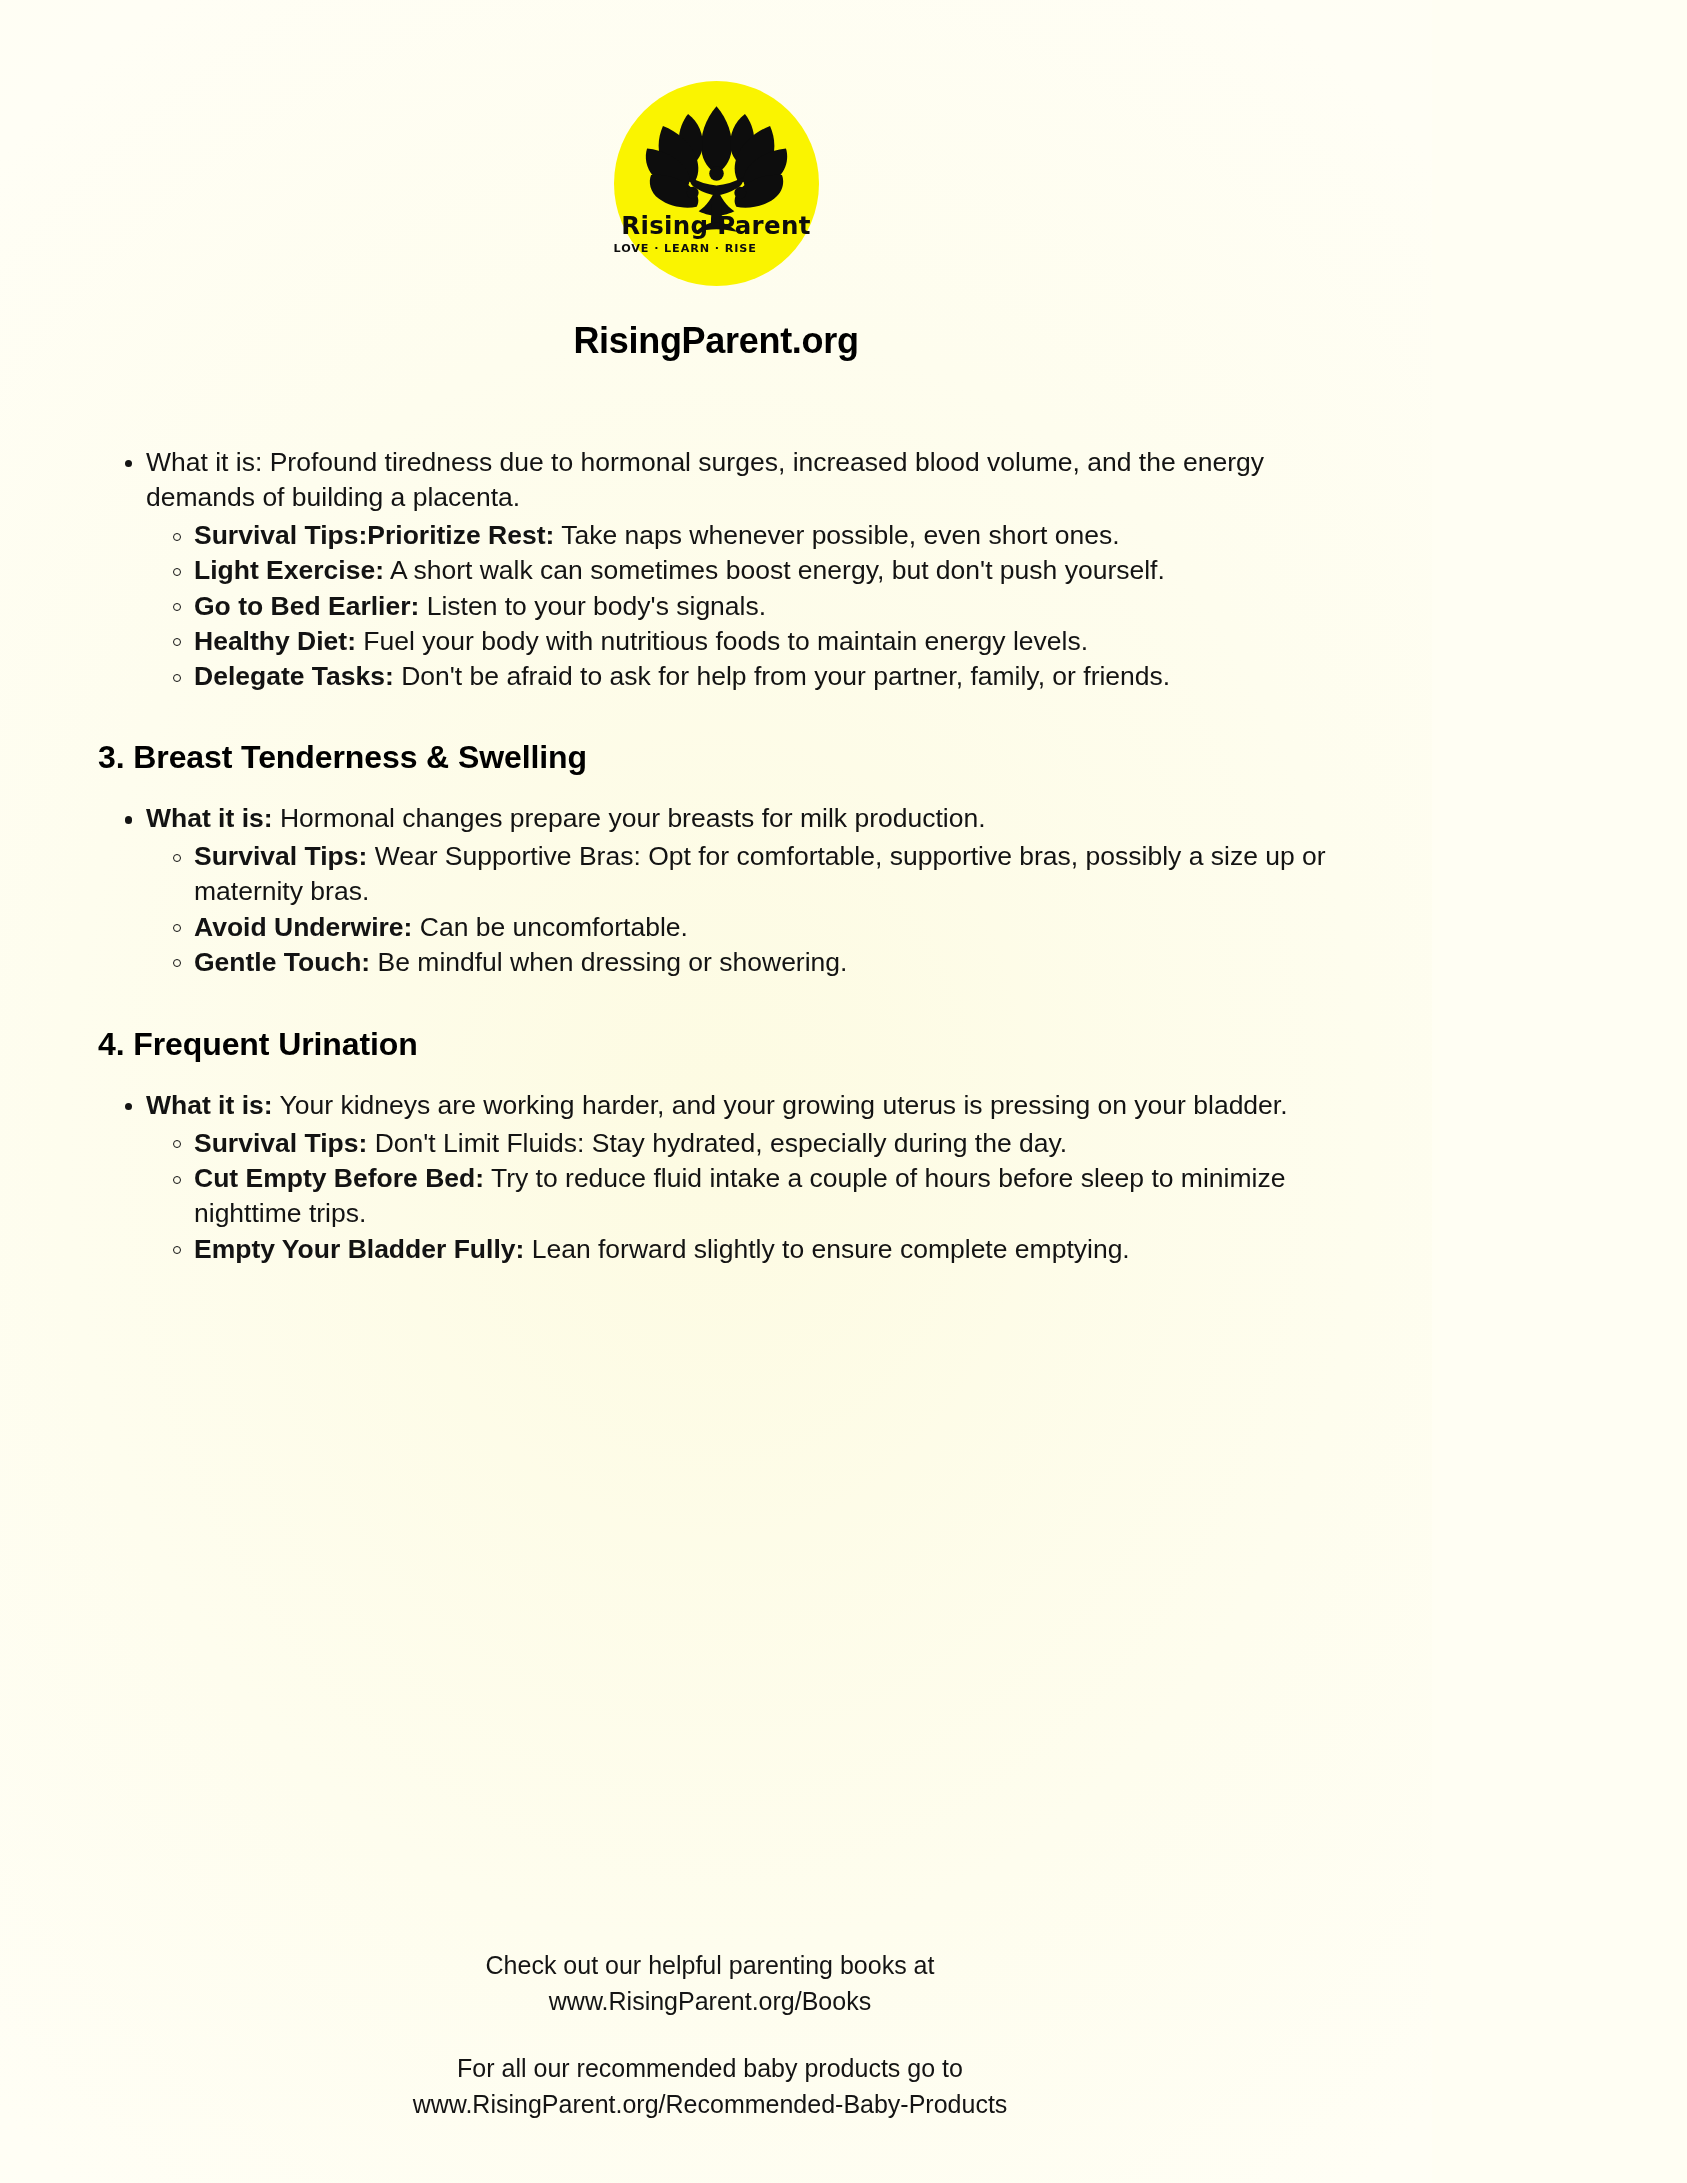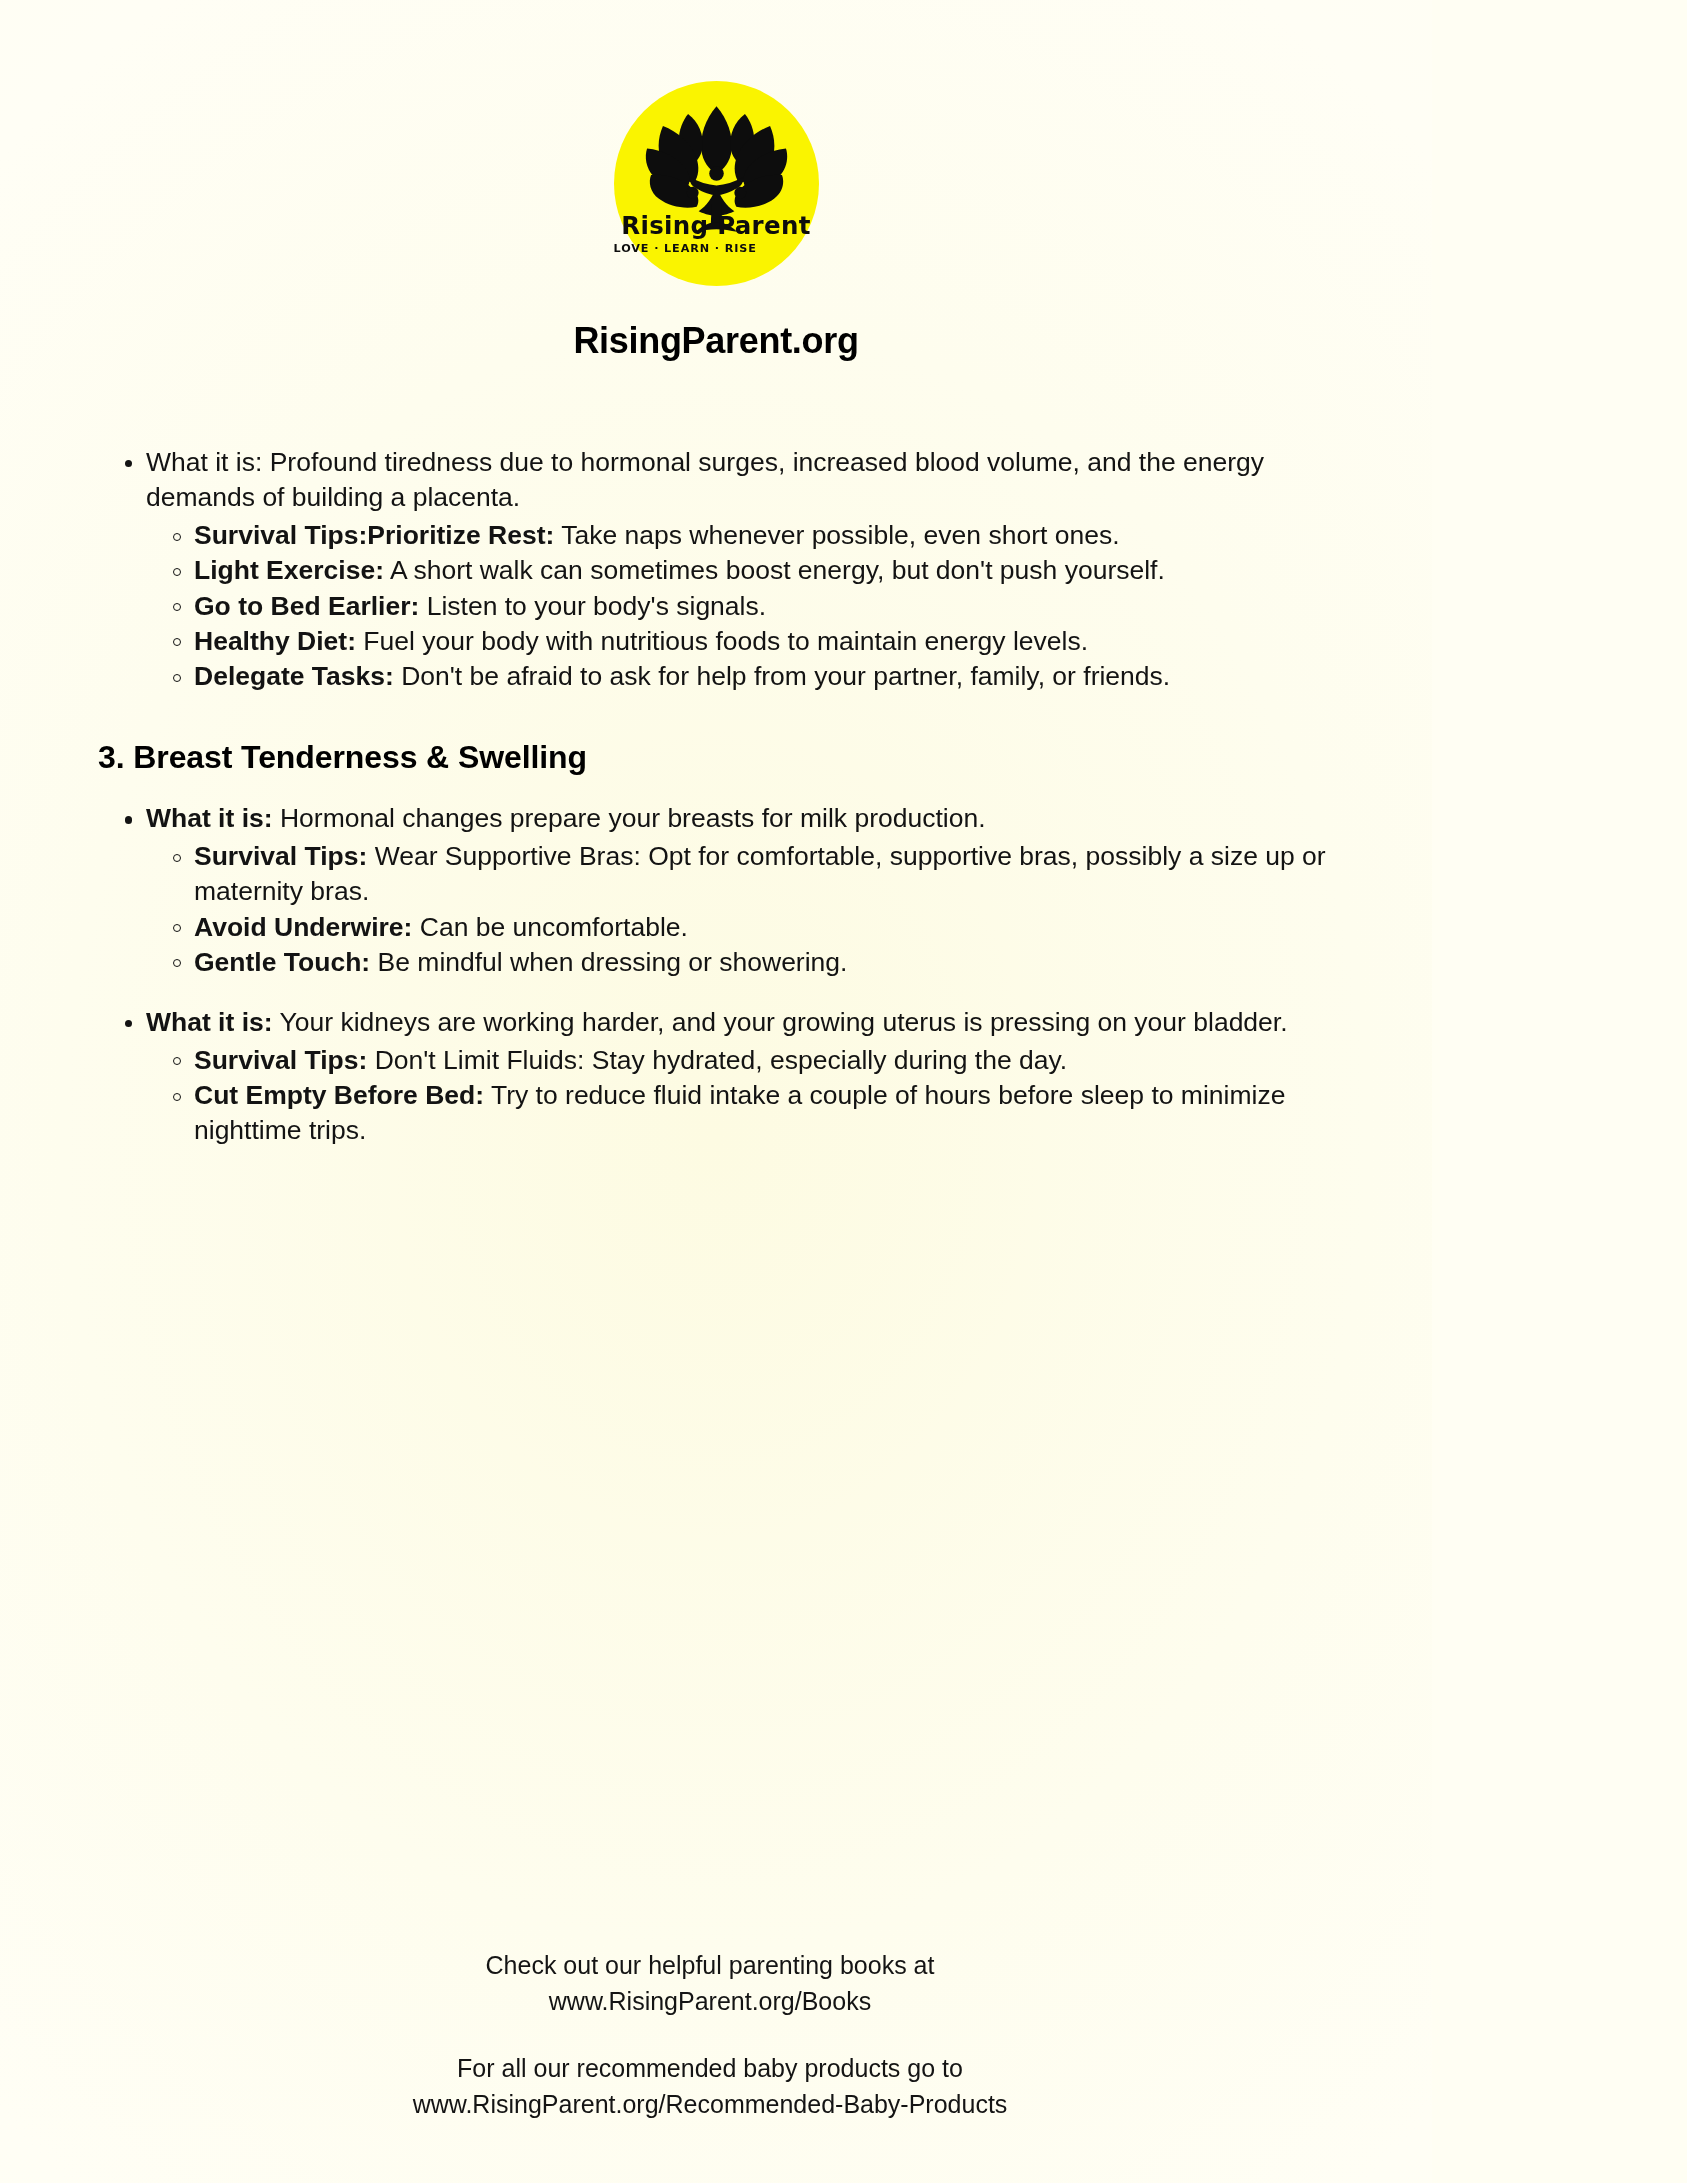--- a/index.html
+++ b/index.html
@@ -246,26 +246,28 @@
           <ul class="level2">
             <li class="bullet2"><span class="lead">Survival Tips:</span><span> Wear Supportive Bras: Opt for comfortable, supportive bras, possibly a size up or maternity bras.</span></li>
             <li class="bullet2"><span class="lead">Avoid Underwire:</span><span> Can be uncomfortable.</span></li>
             <li class="bullet2"><span class="lead">Gentle Touch:</span><span> Be mindful when dressing or showering.</span></li>
           </ul>
         </li>
       </ul>
     </div>
 
     <div class="section sec-4">
+      <h2 class="section-heading">4. Frequent Urination</h2>
       <ul class="level1">
         <li class="bullet1">
           <span class="b1text"><span class="lead">What it is:</span><span> Your kidneys are working harder, and your growing uterus is pressing on your bladder.</span></span>
           <ul class="level2">
             <li class="bullet2"><span class="lead">Survival Tips:</span><span> Don't Limit Fluids: Stay hydrated, especially during the day.</span></li>
             <li class="bullet2"><span class="lead">Cut Empty Before Bed:</span><span> Try to reduce fluid intake a couple of hours before sleep to minimize nighttime trips.</span></li>
+            <li class="bullet2"><span class="lead">Empty Your Bladder Fully:</span><span> Lean forward slightly to ensure complete emptying.</span></li>
           </ul>
         </li>
       </ul>
     </div>
 
   </div>
 
   <div class="footer">
     <p class="blk">
       <span class="ln">Check out our helpful parenting books at</span>

